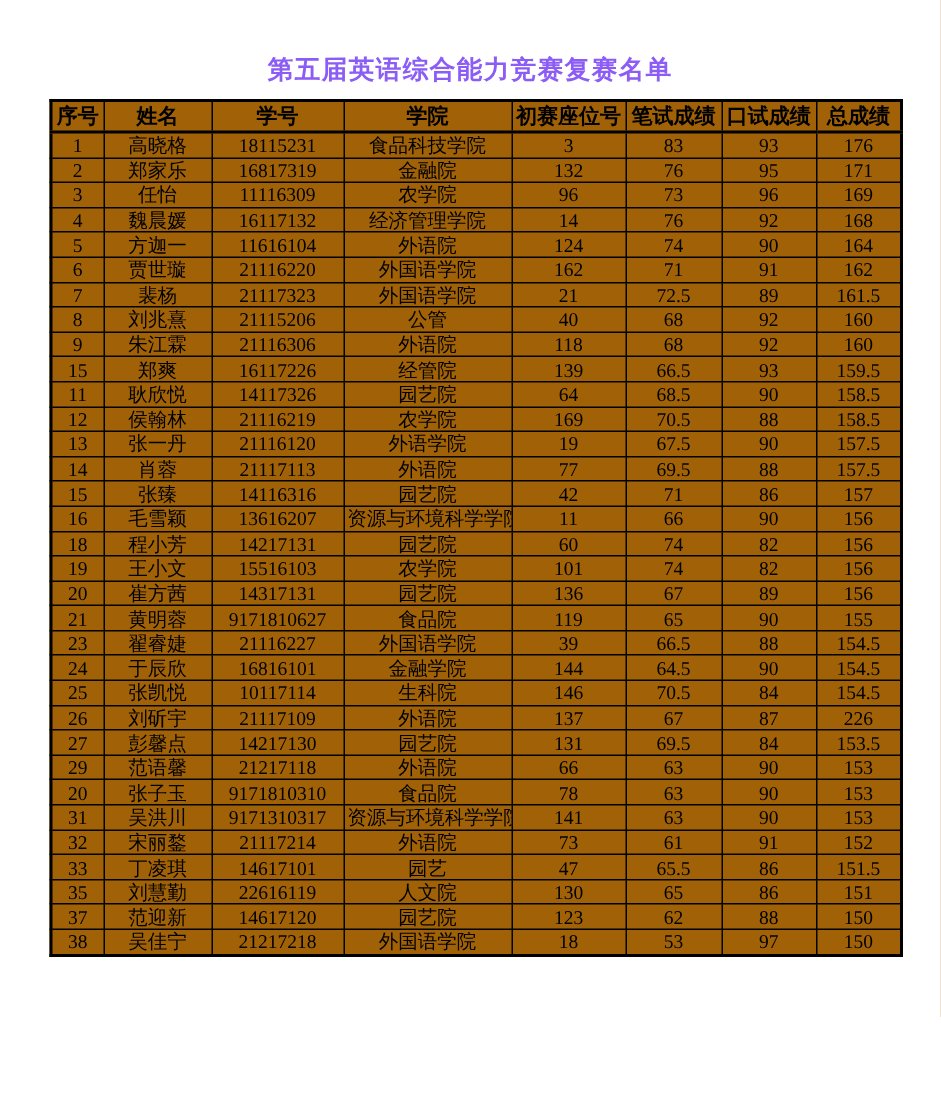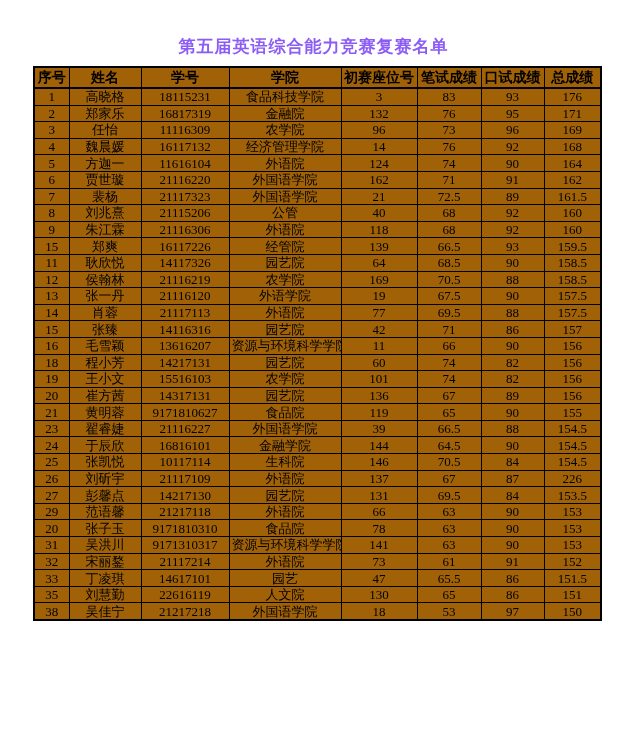--- a/index.html
+++ b/index.html
@@ -389,20 +389,30 @@
           <td>35</td>
           <td>刘慧勤</td>
           <td>22616119</td>
           <td>人文院</td>
           <td>130</td>
           <td>65</td>
           <td>86</td>
           <td>151</td>
         </tr>
         <tr>
+          <td>37</td>
+          <td>范迎新</td>
+          <td>14617120</td>
+          <td>园艺院</td>
+          <td>123</td>
+          <td>62</td>
+          <td>88</td>
+          <td>150</td>
+        </tr>
+        <tr>
           <td>38</td>
           <td>吴佳宁</td>
           <td>21217218</td>
           <td>外国语学院</td>
           <td>18</td>
           <td>53</td>
           <td>97</td>
           <td>150</td>
         </tr>
       </tbody>

